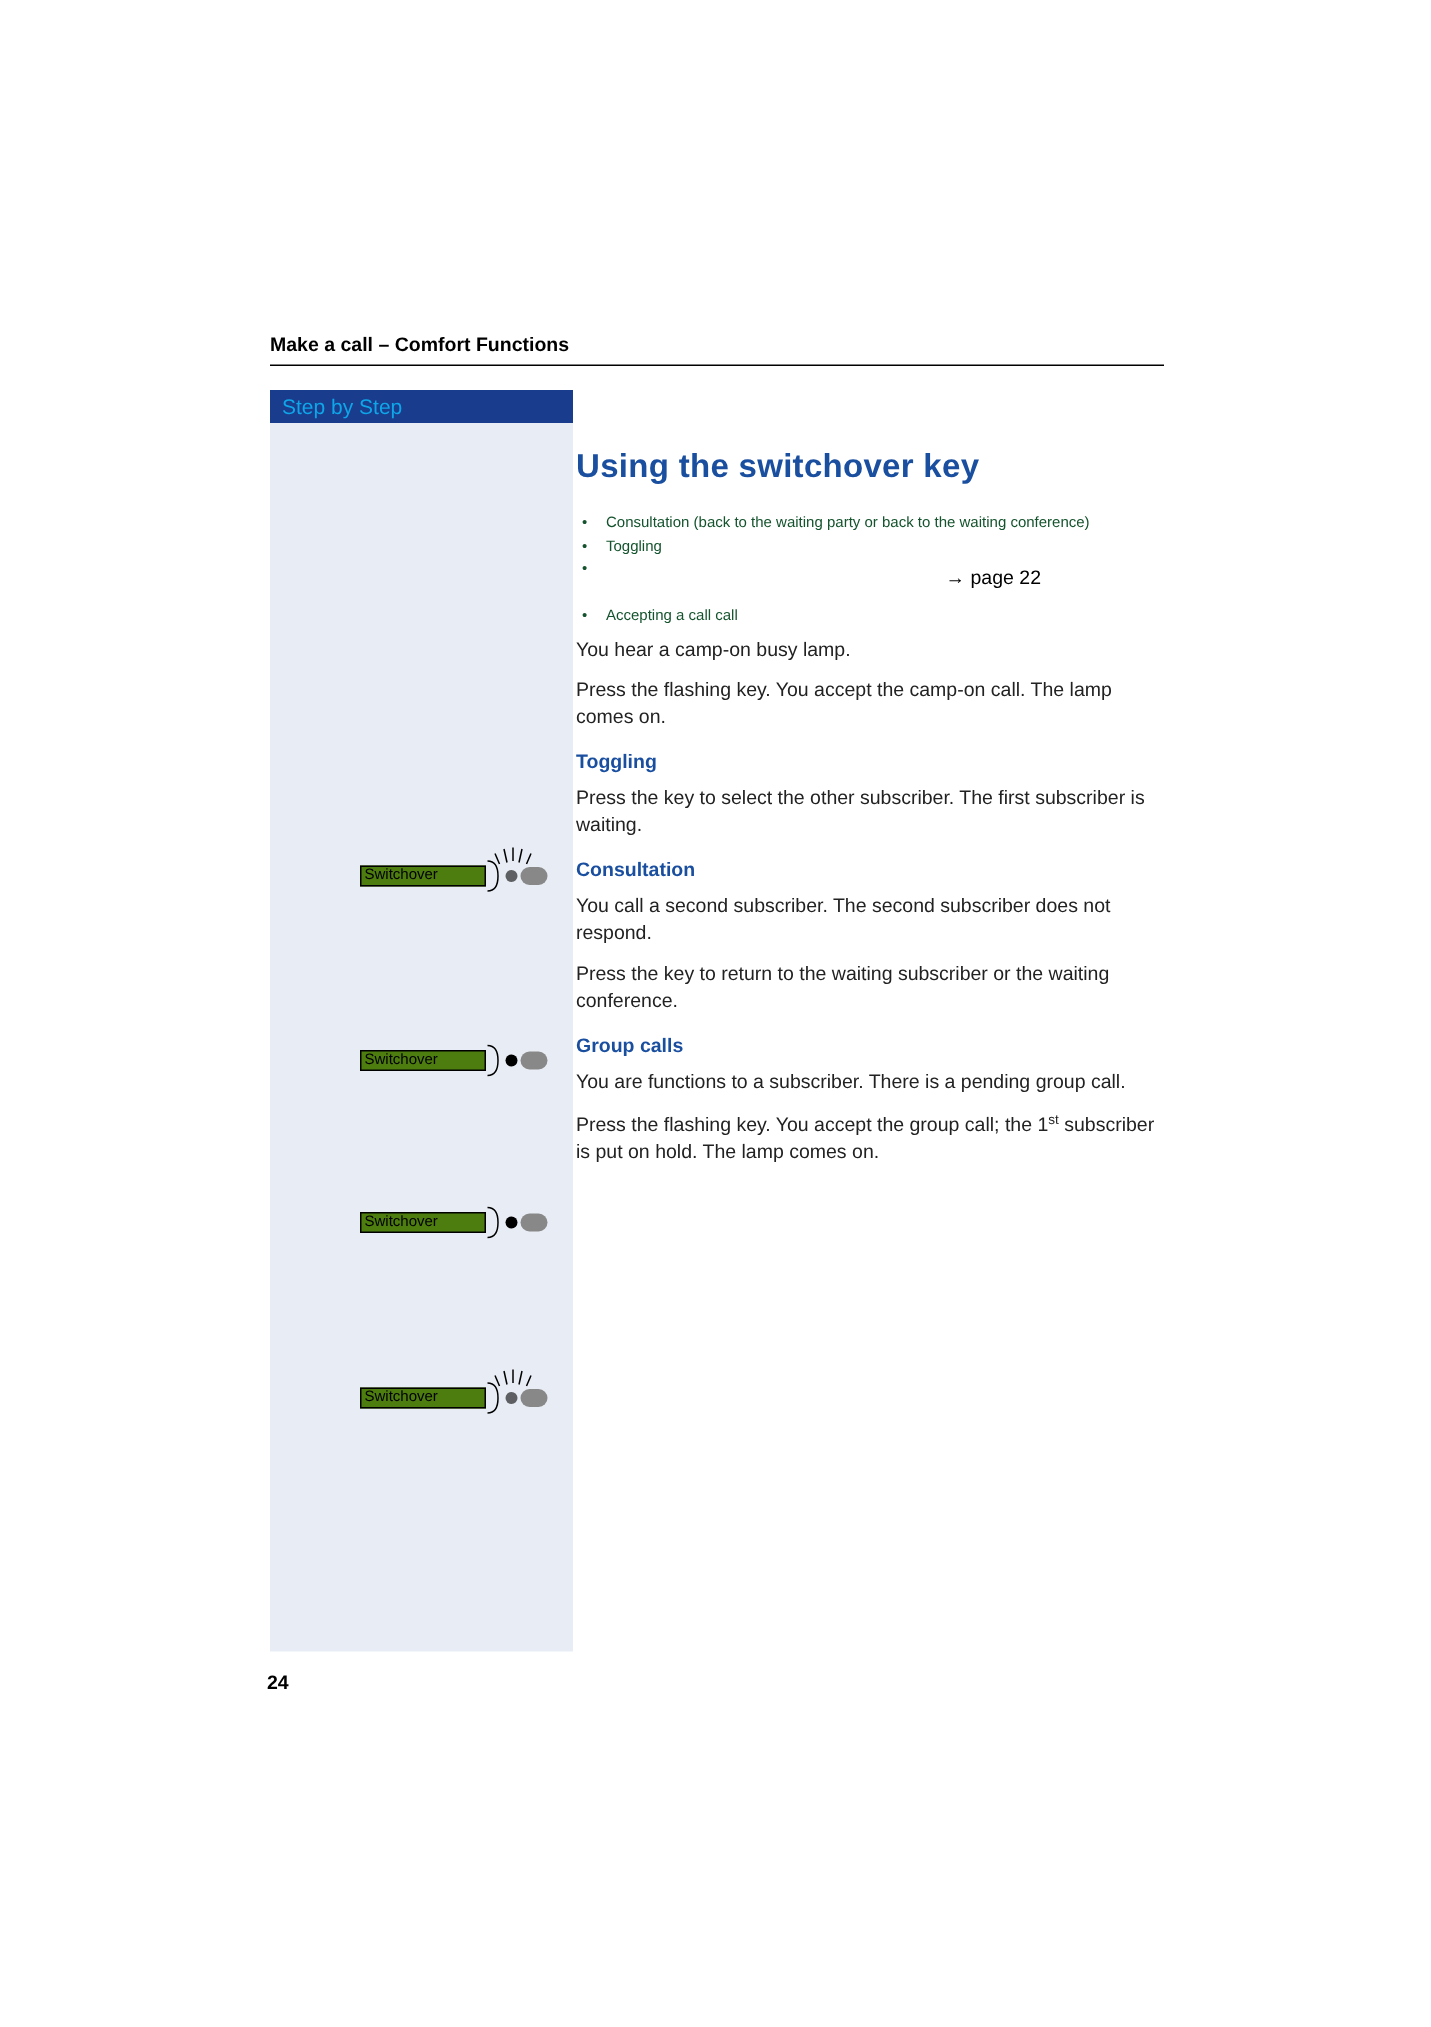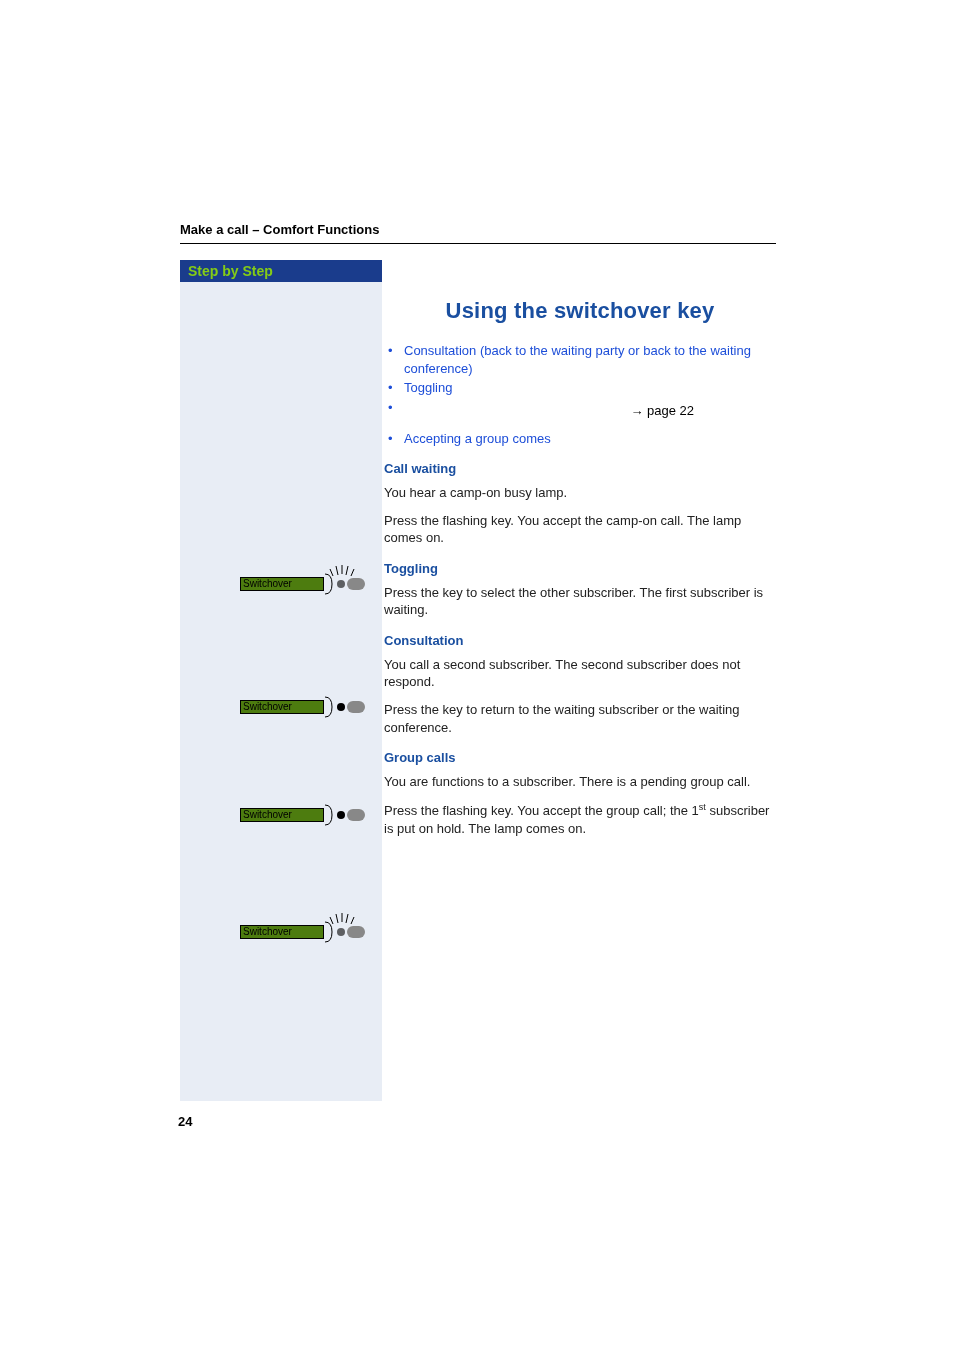--- a/index.html
+++ b/index.html
@@ -1,26 +1,26 @@
 <!DOCTYPE html>
 <html><head>
 <meta charset="utf-8">
 <style>
   * { box-sizing: border-box; margin: 0; padding: 0; }
   html, body { width: 954px; height: 1351px; background: #fff; font-family: Arial, Helvetica, sans-serif; color: #000; }
   .page { position: relative; width: 954px; height: 1351px; padding: 220px 120px 60px 180px; }
   .header-text { position: absolute; top: 222px; left: 180px; font-size: 13px; font-weight: bold; }
   .header-rule { position: absolute; top: 243px; left: 180px; width: 596px; height: 1px; background: #000; }
   .sidebar { position: absolute; top: 260px; left: 180px; width: 202px; height: 841px; background: #e8edf5; }
-  .sidebar-tab { width: 202px; height: 22px; background: #1a3c8c; color: #84cc16; font-size: 14px; font-weight: bold; padding: 2px 8px; display: flex; align-items: center; }
+  .sidebar-tab { width: 202px; height: 22px; background: #1a3c8c; color: #0ea5e9; font-size: 14px; font-weight: normal; padding: 2px 8px; display: flex; align-items: center; }
   .content { position: absolute; top: 260px; left: 384px; width: 392px; }
-  .h2 { color: #1a4fa0; font-size: 22px; font-weight: bold; margin: 38px 0 18px 0; letter-spacing: 0.2px; text-align: center; }
+  .h2 { color: #1a4fa0; font-size: 22px; font-weight: bold; margin: 38px 0 18px 0; letter-spacing: 0.2px; }
   .body-text { font-size: 13px; line-height: 1.35; color: #222; margin-bottom: 4px; }
   ul.bullets { list-style: none; padding-left: 0; margin: 2px 0 6px 0; }
-  ul.bullets li { font-size: 13px; line-height: 1.35; color: #1d4ed8; padding-left: 20px; position: relative; margin-bottom: 2px; }
+  ul.bullets li { font-size: 10px; line-height: 1.35; color: #14532d; padding-left: 20px; position: relative; margin-bottom: 2px; }
   ul.bullets li::before { content: "•"; position: absolute; left: 4px; top: 0; }
   .page-ref { text-align: right; font-size: 13px; padding-right: 82px; margin-bottom: 12px; }
   .arrow { font-weight: bold; }
   .sub-head { color: #1a4fa0; font-size: 13px; font-weight: bold; margin: 14px 0 8px 0; }
   .para { font-size: 13px; line-height: 1.35; color: #222; margin-bottom: 10px; }
   .sup { font-size: 9px; vertical-align: super; }
 
   
   .key-illus { position: absolute; left: 60px; width: 124px; height: 24px; }
   .key-illus .label-box { position: absolute; left: 0; top: 7px; width: 84px; height: 14px; border: 1px solid #000; background: #4d7c0f; font-size: 10px; line-height: 12px; padding: 0 2px; }
@@ -119,24 +119,23 @@
     <ul class="bullets">
       <li>Consultation (back to the waiting party or back to the waiting conference)</li>
       <li>Toggling</li>
       <li></li>
     </ul>
     <div class="page-ref">
       <span class="arrow">→</span>
       <span>page 22</span>
     </div>
     <ul class="bullets">
-      <li>Accepting a group comes</li>
+      <li>Accepting a call call</li>
     </ul>
 
-    <div class="sub-head">Call waiting</div>
     <div class="para">You hear a camp-on busy lamp.</div>
     <div class="para">Press the flashing key. You accept the camp-on call. The lamp comes on.</div>
 
     <div class="sub-head">Toggling</div>
     <div class="para">Press the key to select the other subscriber. The first subscriber is waiting.</div>
 
     <div class="sub-head">Consultation</div>
     <div class="para">You call a second subscriber. The second subscriber does not respond.</div>
     <div class="para">Press the key to return to the waiting subscriber or the waiting conference.</div>
 

